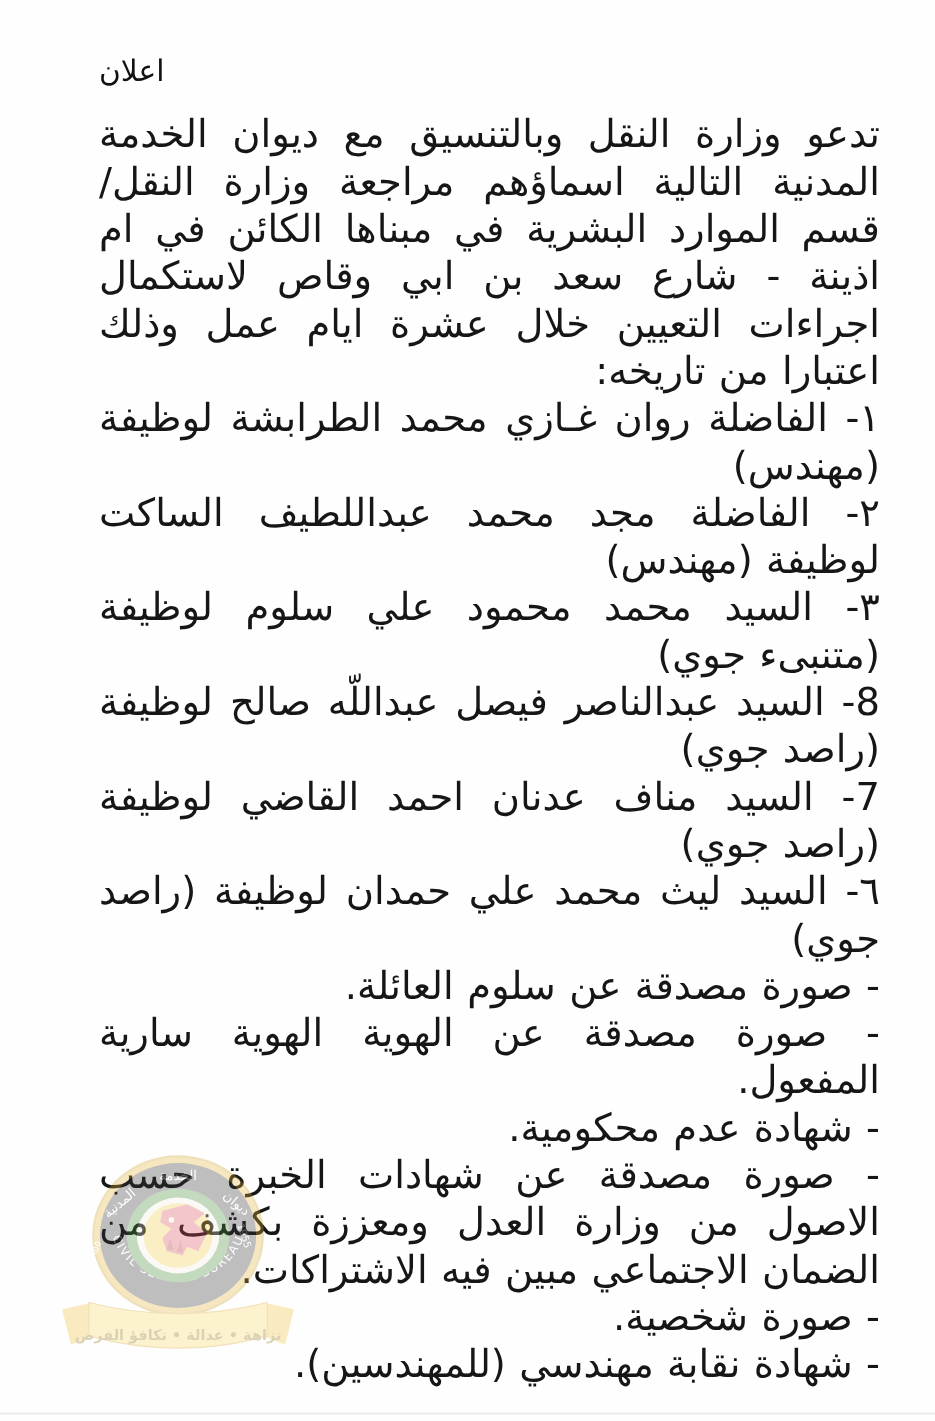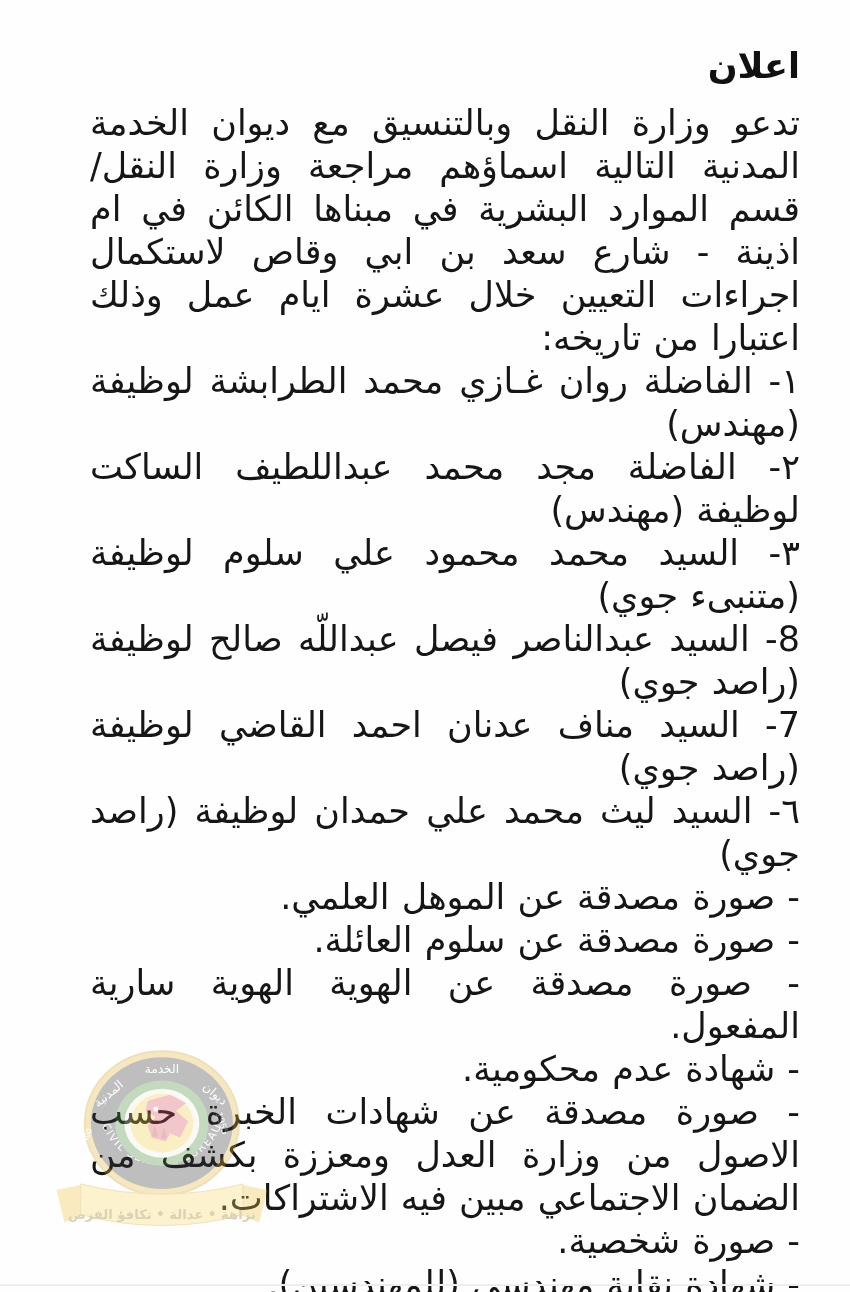--- a/index.html
+++ b/index.html
@@ -12,23 +12,23 @@
     color:#161616;
     direction:rtl;
   }
   .sheet{
     position:absolute;
     top:0;left:0;right:0;
     padding:38px 50px 0 90px;
     direction:rtl;
   }
   .title{
-    font-size:35px;
-    font-weight:bold;
-    text-align:right;
+    font-size:27px;
+    font-weight:normal;
+    text-align:left;
     margin:0 0 8px 0;
     line-height:56px;
     color:#111;
   }
   .para{
     font-size:35px;
     line-height:43px;
     margin:0;
     text-align:justify;
     text-justify:inter-word;
@@ -61,21 +61,20 @@
     <p class="para">تدعو وزارة النقل وبالتنسيق مع ديوان الخدمة المدنية التالية اسماؤهم مراجعة وزارة النقل/قسم الموارد البشرية في مبناها الكائن في ام اذينة - شارع سعد بن ابي وقاص لاستكمال اجراءات التعيين خلال عشرة ايام عمل وذلك اعتبارا من تاريخه:</p>
 
     <p class="para">١- الفاضلة روان غـازي محمد الطرابشة لوظيفة (مهندس)</p>
     <p class="para">٢- الفاضلة مجد محمد عبداللطيف الساكت لوظيفة (مهندس)</p>
     <p class="para">٣- السيد محمد محمود علي سلوم لوظيفة (متنبىء جوي)</p>
     <p class="para">8- السيد عبدالناصر فيصل عبداللّه صالح لوظيفة (راصد جوي)</p>
     <p class="para">7- السيد مناف عدنان احمد القاضي لوظيفة (راصد جوي)</p>
     <p class="para">٦- السيد ليث محمد علي حمدان لوظيفة (راصد جوي)</p>
 
 
-    <p class="para">- صورة مصدقة عن الموهل العلمي.</p>
     <p class="para">- صورة مصدقة عن سلوم العائلة.</p>
     <p class="para">- صورة مصدقة عن الهوية الهوية سارية المفعول.</p>
     <p class="para">- شهادة عدم محكومية.</p>
     <p class="para">- صورة مصدقة عن شهادات الخبرة حسب الاصول من وزارة العدل ومعززة بكشف من الضمان الاجتماعي مبين فيه الاشتراكات.</p>
     <p class="para">- صورة شخصية.</p>
     <p class="para">- شهادة نقابة مهندسي (للمهندسين).</p>
   </div>
 
   <div class="watermark">
     <svg viewBox="0 0 240 215" width="244" height="218" xmlns="http://www.w3.org/2000/svg">

